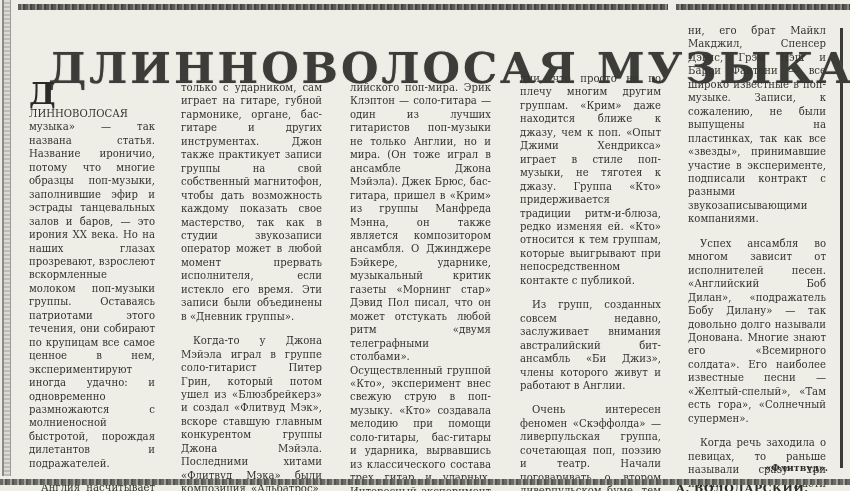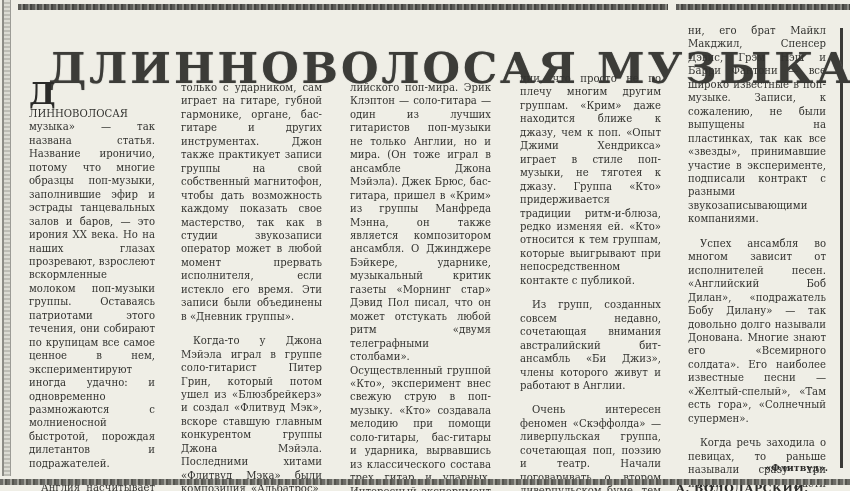--- a/index.html
+++ b/index.html
@@ -96,21 +96,21 @@
     <p>Несколько лет назад полярные течения в поп-музыке начали сближаться, поэтому часто трудно определить стиль той или другой группы. Далеко не каждая из них имеет свое лицо, но многие стремятся к оригинальности, к «непохожести».</p>
 
   </div>
 
   <div class="col col3">
     <p class="first">лийского поп-мира. Эрик Клэптон — соло-гитара — один из лучших гитаристов поп-музыки не только Англии, но и мира. (Он тоже играл в ансамбле Джона Мэйэла). Джек Брюс, бас-гитара, пришел в «Крим» из группы Манфреда Мэнна, он также является композитором ансамбля. О Джинджере Бэйкере, ударнике, музыкальный критик газеты «Морнинг стар» Дэвид Пол писал, что он может отстукать любой ритм «двумя телеграфными столбами». Осуществленный группой «Кто», эксперимент внес свежую струю в поп-музыку. «Кто» создавала мелодию при помощи соло-гитары, бас-гитары и ударника, вырвавшись из классического состава трех гитар и ударных. Интересный эксперимент проводила другая группа «Опыт Джими Хендрикса». Состав «Опыта Джими Хендрикса» такой же, как и в «Крим». Причем Джими играет на гитаре не хуже Клэптона и вместе с товарищами — Митчем Митчеллом и Ноэлем Реддингом — они могут считаться достойными соперниками «Крим». Можно сказать, что «Крим» находится между джазом и поп-музыкой и исполняет сложные и большие по объему компози-</p>
   </div>
 
   <div class="col col4">
     <p class="first">ции, что просто не по плечу многим другим группам. «Крим» даже находится ближе к джазу, чем к поп. «Опыт Джими Хендрикса» играет в стиле поп-музыки, не тяготея к джазу. Группа «Кто» придерживается традиции ритм-и-блюза, редко изменяя ей. «Кто» относится к тем группам, которые выигрывают при непосредственном контакте с публикой.</p>
-    <p>Из групп, созданных совсем недавно, сочетающая внимания австралийский бит-ансамбль «Би Джиз», члены которого живут и работают в Англии.</p>
+    <p>Из групп, созданных совсем недавно, заслуживает внимания австралийский бит-ансамбль «Би Джиз», члены которого живут и работают в Англии.</p>
     <p>Очень интересен феномен «Скэффолда» — ливерпульская группа, сочетающая поп, поэзию и театр. Начали поговаривать о втором ливерпульском буме, тем более что одним из участников «Скэффолда» был брат Пола Маккартни — Майкл Макджил. Вот что говорит один из трио Роджер Макгаф: «Я думаю, что поэзия и хорошая поп-музыка могут хорошо сочетаться».</p>
 
   </div>
 
   <div class="col col5">
     <p class="first">ни, его брат Майкл Макджил, Спенсер Дэвис, Грэм Нэш и Барри Фантони — все широко известные в поп-музыке. Записи, к сожалению, не были выпущены на пластинках, так как все «звезды», принимавшие участие в эксперименте, подписали контракт с разными звукозаписывающими компаниями.</p>
     <p>Успех ансамбля во многом зависит от исполнителей песен. «Английский Боб Дилан», «подражатель Бобу Дилану» — так довольно долго называли Донована. Многие знают его «Всемирного солдата». Его наиболее известные песни — «Желтый-спелый», «Там есть гора», «Солнечный супермен».</p>
     <p>Когда речь заходила о певицах, то раньше называли сразу три имени — Дасти Спрингфилд, Силлы Блэк, Сэнди Шоу. Недавно к этим трем прибавилось еще одно имя — Мэри Хопкин. Ей 18 лет. Соотечественница Тома Джонса (она из Уэльса) в кратчайшее время покорила миллионы слушателей своей первой песней «Такие были дни» — обработкой старинного русского романса.</p>
 
   </div>

